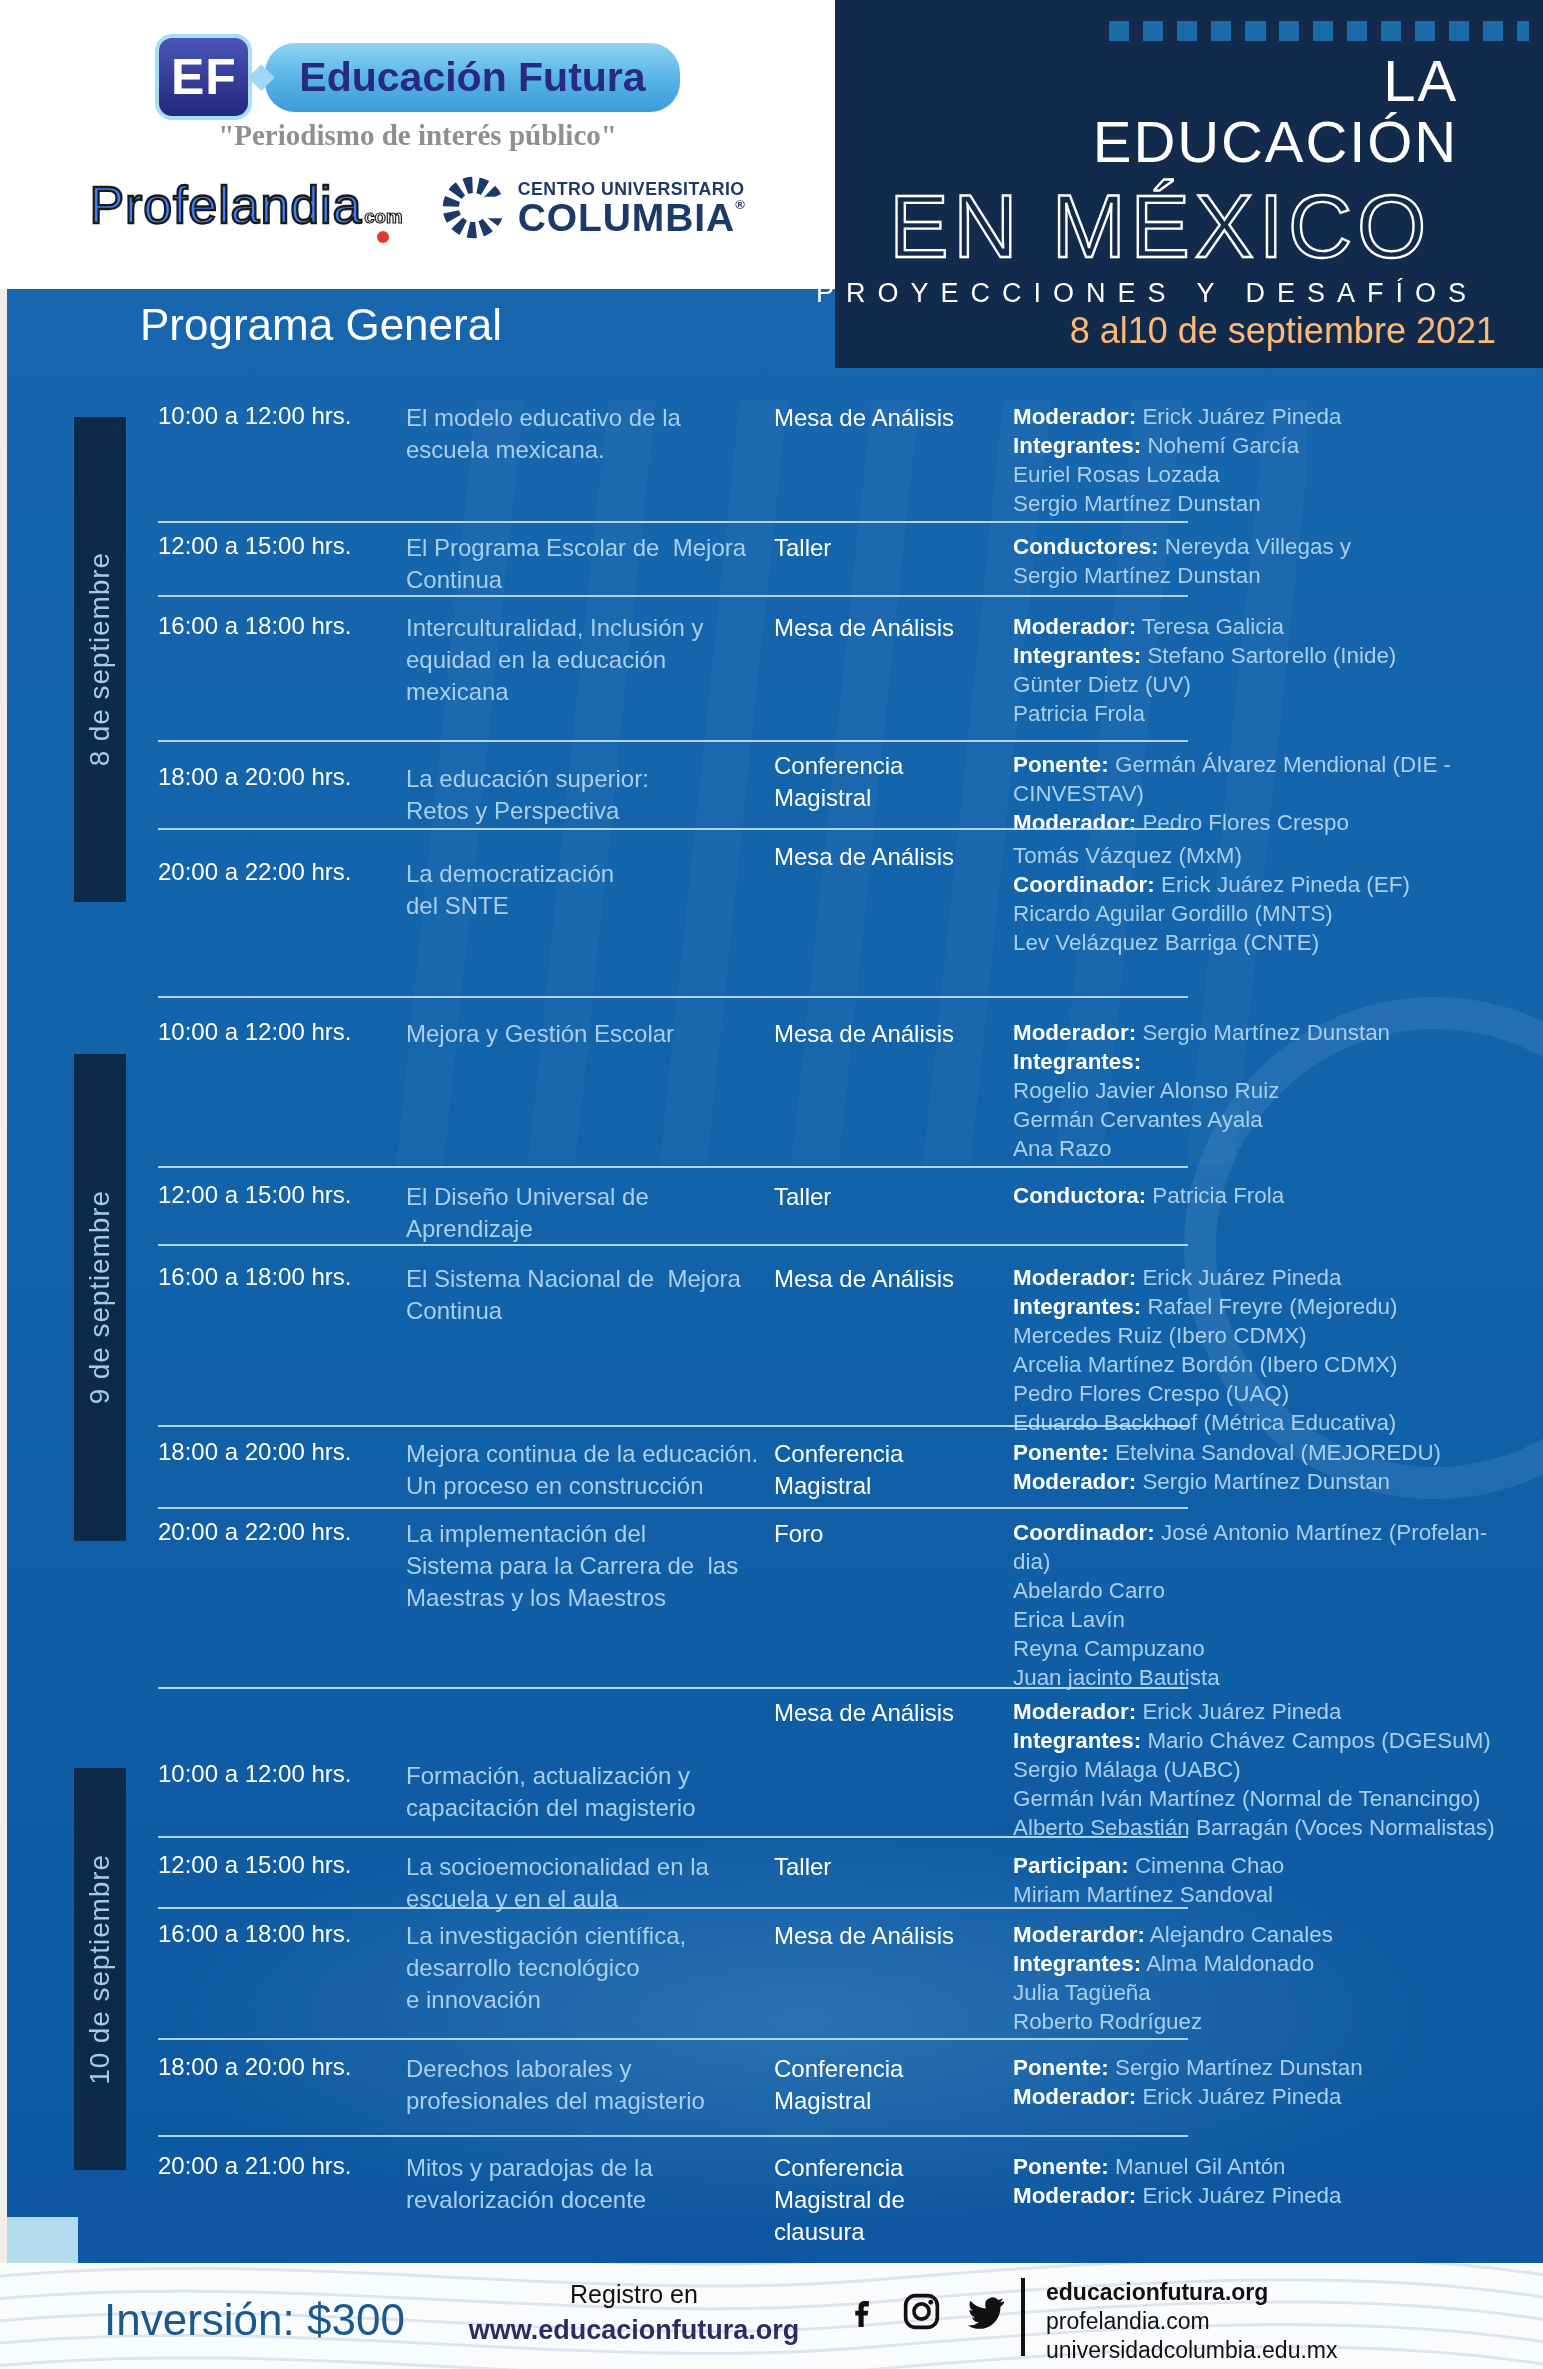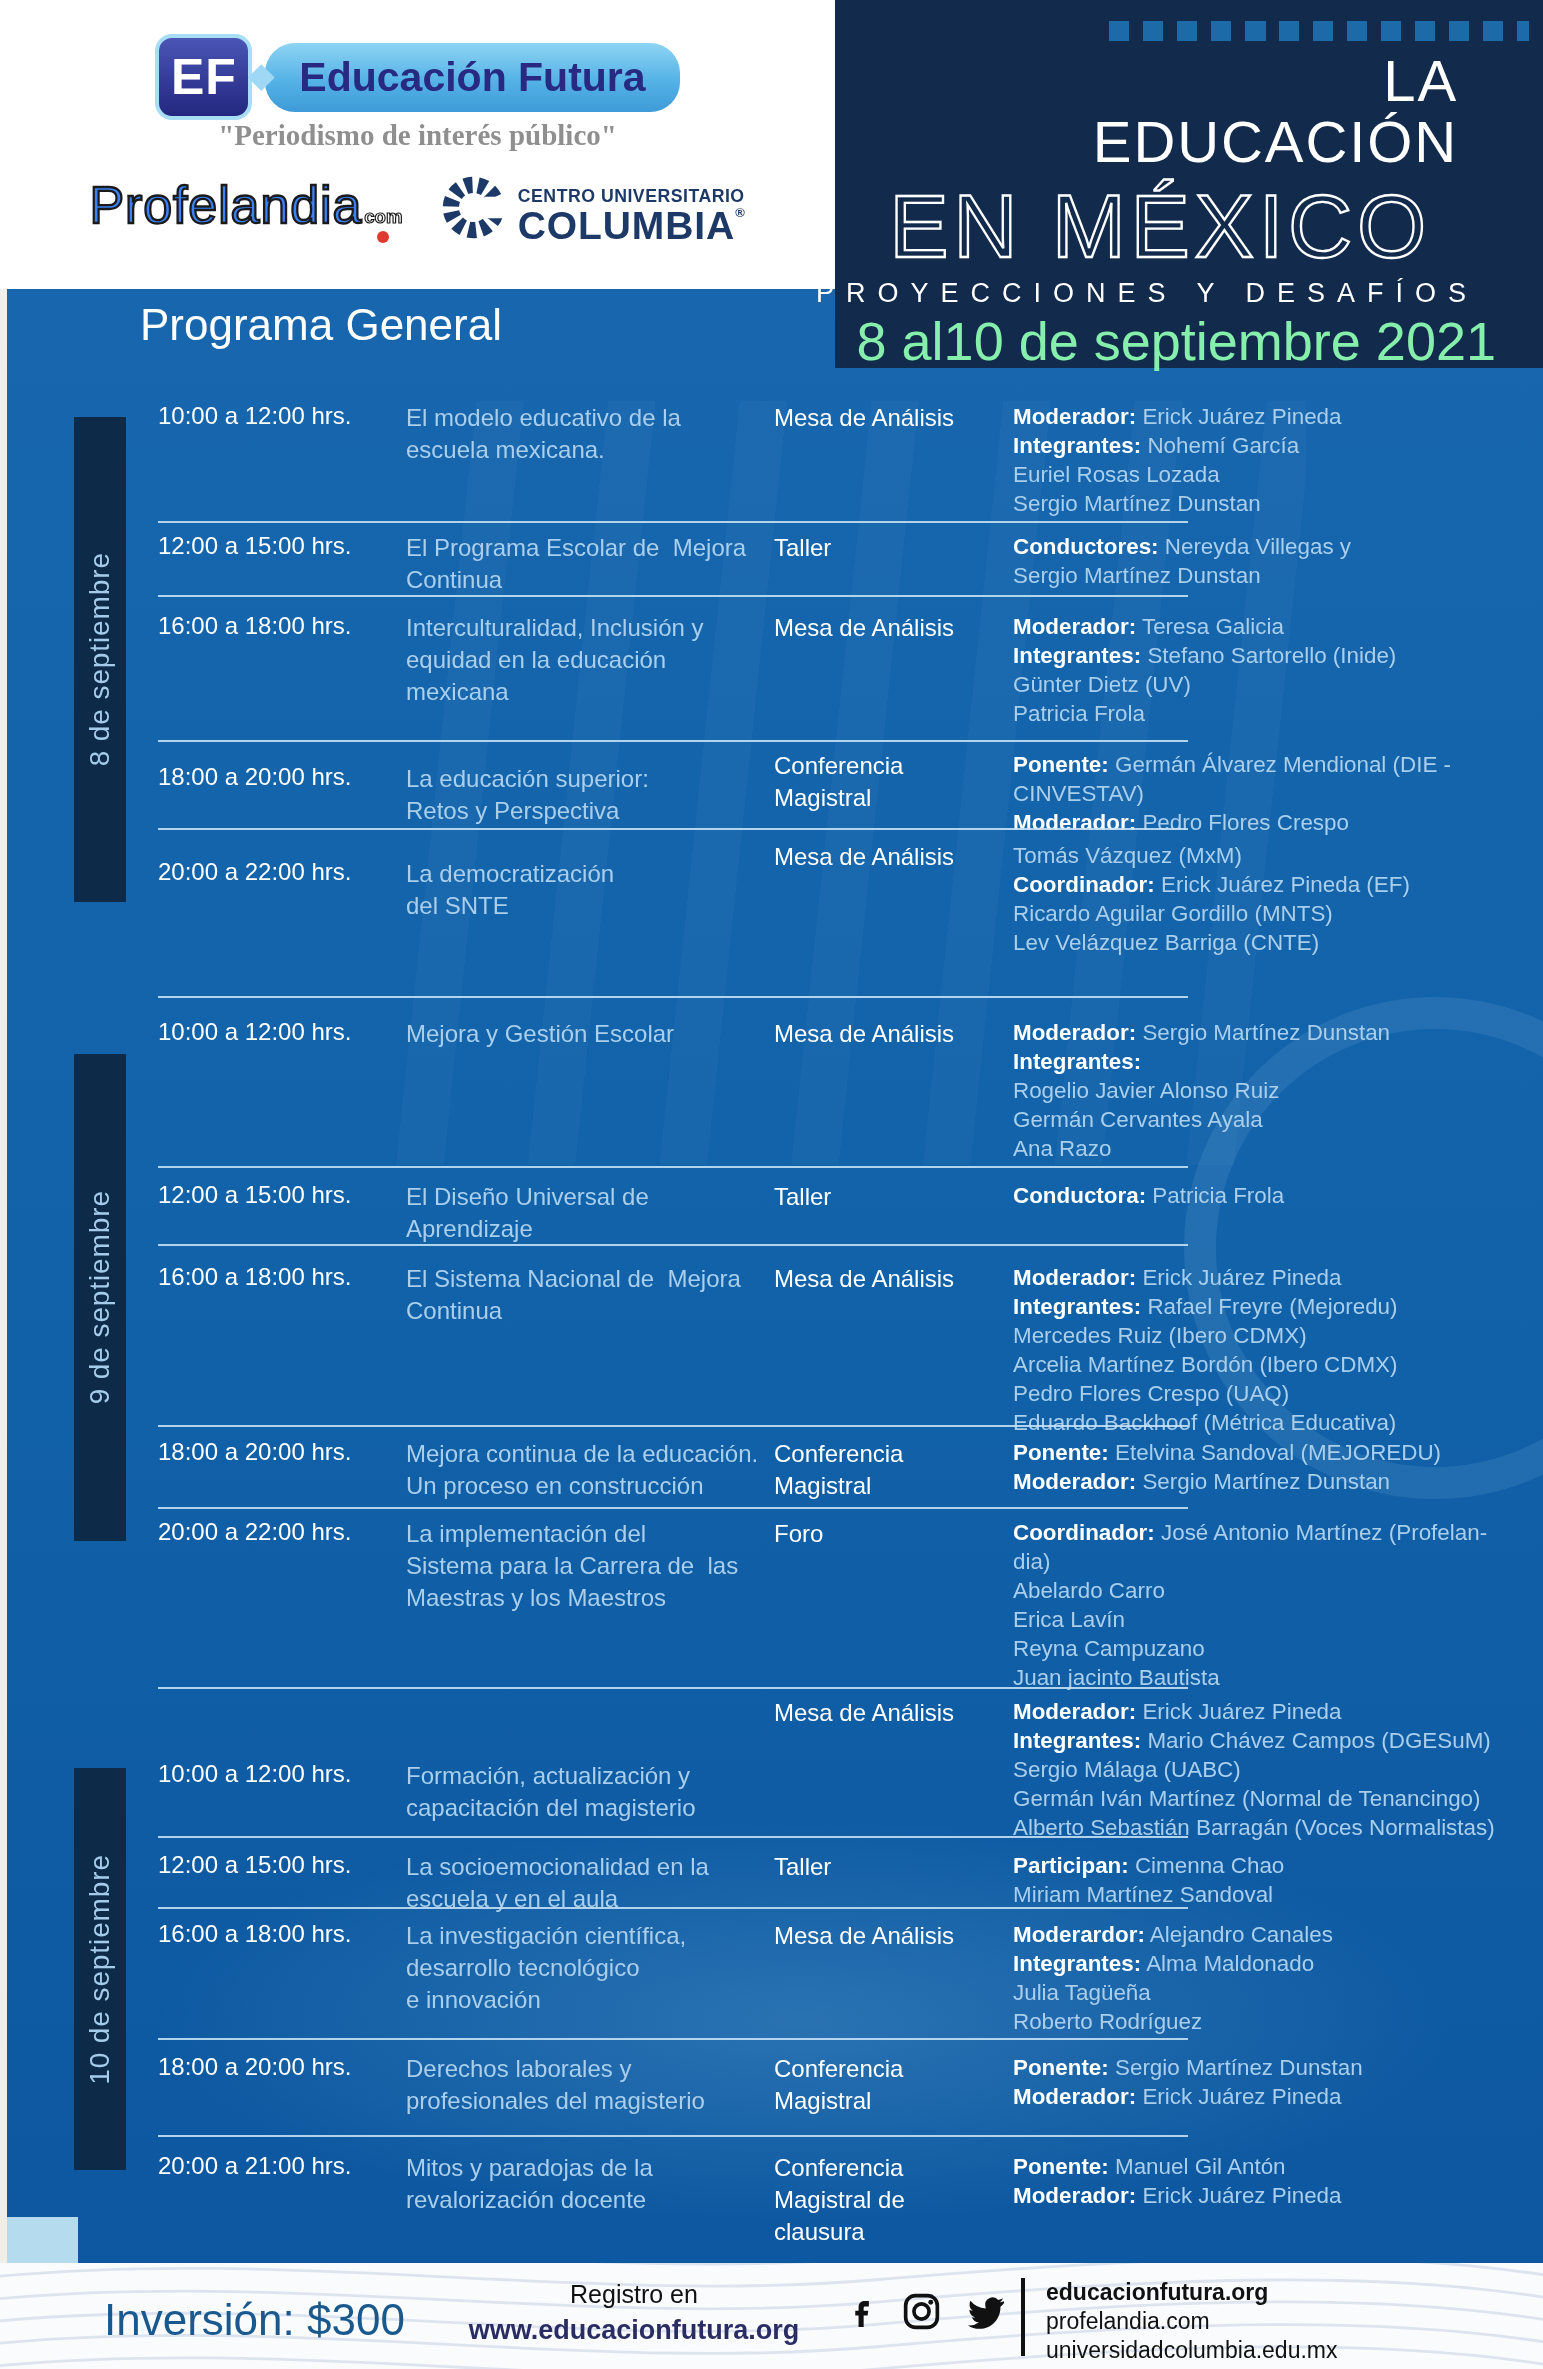--- a/index.html
+++ b/index.html
@@ -17,36 +17,36 @@
              display:flex;align-items:center;}
   #ef-bubble span{color:#272a80;font-size:41px;font-weight:700;}
   #tagline{position:absolute;left:0;top:119px;width:835px;text-align:center;
            font-family:"Liberation Serif",serif;color:#8f8f8f;font-size:29px;font-weight:600;}
   #logo-row{position:absolute;left:0;top:173px;width:835px;display:flex;justify-content:center;align-items:center;gap:37px;}
   #profelandia{display:flex;align-items:baseline;}
   #profelandia .big{font-size:52px;font-weight:400;color:#3b82f6;-webkit-text-stroke:2.3px #1a1a1a;letter-spacing:0.9px;}
   #profelandia .tld{display:inline-flex;flex-direction:column;align-items:center;margin-left:1.9px;}
   #profelandia .com{font-size:18.6px;font-weight:700;color:#fff;-webkit-text-stroke:1.2px #1a1a1a;}
   #profelandia .dot{width:12px;height:12px;border-radius:50%;background:#e03a2f;margin-top:3.7px;}
-  #columbia{display:flex;align-items:flex-end;gap:9.3px;}
+  #columbia{display:flex;align-items:center;gap:9.3px;}
   #columbia .txt{display:flex;flex-direction:column;line-height:1;}
   #columbia .l1{color:#1c3967;font-size:17.7px;font-weight:700;letter-spacing:0.5px;}
   #columbia .l2{color:#1c3967;font-size:39px;font-weight:800;letter-spacing:0.9px;}
   #columbia .reg{font-size:13px;vertical-align:top;}
   
   #title-block{position:absolute;left:835px;top:0;width:708px;height:368px;background:#122b4c;}
   #dots{position:absolute;left:274px;top:20.5px;width:420px;height:20.5px;
         background:repeating-linear-gradient(90deg,#1d6aa9 0 20.5px,transparent 20.5px 34px);}
   .tb-line{position:absolute;color:#fff;white-space:nowrap;}
   #tb-la{right:85px;top:47px;font-size:58px;font-weight:300;letter-spacing:1.9px;}
   #tb-educacion{right:85px;top:108px;font-size:58px;font-weight:300;letter-spacing:1.9px;}
   #tb-mexico{right:112px;top:175px;font-size:89px;font-weight:400;letter-spacing:4.7px;
              color:transparent;-webkit-text-stroke:2.3px #ffffff;}
   #tb-sub{right:65px;top:278px;font-size:27px;font-weight:400;letter-spacing:12px;}
-  #tb-dates{right:47px;top:310px;font-size:54px;color:#86efac;}
+  #tb-dates{right:47px;top:310px;font-size:36px;color:#fdba74;}
   
   #body-blue{position:absolute;left:0;top:289px;width:1544px;height:1974px;
              background:linear-gradient(180deg,#1766ae 0%,#1263aa 45%,#0f5ca4 78%,#0d58a0 100%);}
   .bg-streaks{position:absolute;left:392px;top:112px;width:914px;height:764px;opacity:.5;
               background:repeating-linear-gradient(96deg,transparent 0 84px,rgba(255,255,255,.05) 84px 131px);}
   .bg-circle{position:absolute;left:1184px;top:708px;width:438px;height:438px;border-radius:50%;
              border:32px solid rgba(190,225,248,.10);}
   .bg-glow{position:absolute;left:0px;top:1445px;width:1544px;height:522px;
            background:radial-gradient(ellipse 60% 55% at 52% 55%,rgba(140,200,235,.22),transparent 70%);}
   #left-strip{position:absolute;left:0;top:289px;width:6.5px;height:2081px;background:#f1eee8;}

